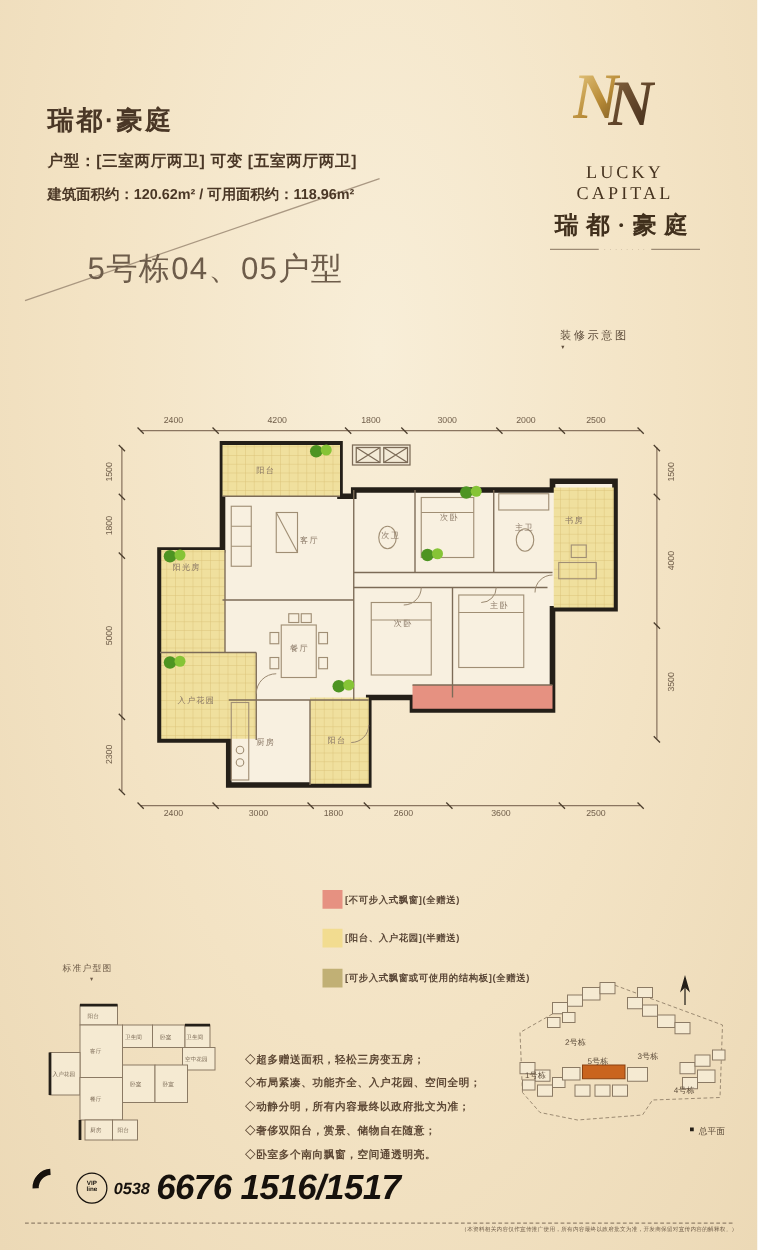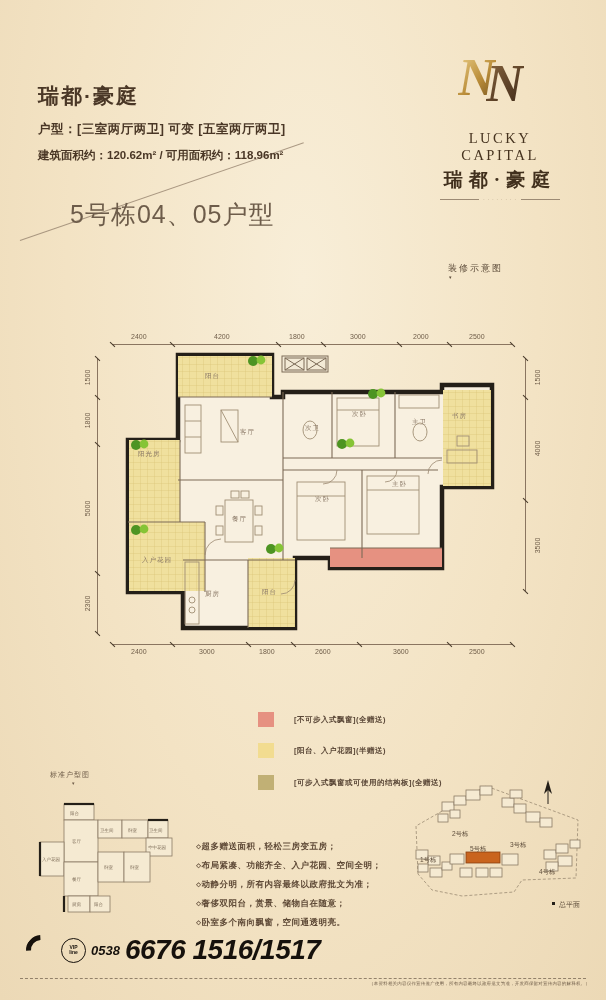--- a/index.html
+++ b/index.html
@@ -17,26 +17,26 @@
   .logo-tag{font-size:4px;color:#8a7560;text-align:center;letter-spacing:1px;display:flex;align-items:center;gap:4px;justify-content:center;}
   .logo-tag:before,.logo-tag:after{content:"";flex:1;height:1px;background:#9c8a74;}
   .mono{font-family:"Liberation Serif",serif;font-weight:bold;font-style:italic;font-size:52px;line-height:1;}
   .n1{background:linear-gradient(135deg,#ecd08a 0%,#b98c38 55%,#6e4e1c 100%);-webkit-background-clip:text;background-clip:text;color:transparent;}
   .n2{background:linear-gradient(135deg,#8a6840 0%,#5a3f26 60%,#3c2a18 100%);-webkit-background-clip:text;background-clip:text;color:transparent;}
   .note{font-size:9px;color:#5f4e3c;letter-spacing:2px;}
   .dim{font-size:7px;color:#6f5d49;}
   .dimline{background:#8a7560;}
   .tick{width:7px;height:1px;background:#4a3c2c;transform:rotate(45deg);}
   .room-lbl{font-size:6.5px;color:#8a7866;letter-spacing:1px;white-space:nowrap;}
-  .leg-row{display:flex;align-items:center;gap:20px;}
+  .leg-row{display:flex;align-items:center;gap:2px;}
   .leg-sw{width:16px;height:15px;}
   .leg-lb{font-size:7.5px;font-weight:bold;color:#5a4737;letter-spacing:.5px;}
   .mini-cap{font-size:7px;color:#6f5d49;letter-spacing:1px;}
   .mini-lbl{font-size:5px;color:#7d6c58;white-space:nowrap;transform:scale(.9);transform-origin:left top;}
-  .feat{font-size:8.5px;font-weight:bold;color:#5e4936;line-height:19px;letter-spacing:.5px;white-space:nowrap;font-family:Liberation Mono, monospace;}
+  .feat{font-size:8.5px;font-weight:bold;color:#5e4936;line-height:19px;letter-spacing:.5px;white-space:nowrap;}
   .site-lbl{font-size:6.5px;color:#5f4e3c;white-space:nowrap;}
   .phone-num{font-size:28px;font-weight:bold;font-style:italic;color:#16110c;letter-spacing:-.5px;white-space:nowrap;}
   .phone-code{font-size:13px;font-weight:bold;font-style:italic;color:#16110c;}
   .vip-circle{width:23px;height:23px;border:1.6px solid #16110c;border-radius:50%;display:flex;flex-direction:column;align-items:center;justify-content:center;line-height:1;}
   .vip-circle span{font-size:5px;font-weight:bold;color:#16110c;}
   .receiver{width:20px;height:20px;border:5px solid transparent;border-left:5px solid #16110c;border-radius:50%;transform:rotate(42deg);}
   .addr{font-size:8px;color:#3f3328;white-space:nowrap;}
   .addr b{font-weight:bold;}
   .agency{font-weight:bold;font-size:9px;letter-spacing:1px;color:#3f3328;border-bottom:1px solid #6f5d49;}
   .disc{font-size:4.5px;color:#6f5d49;text-align:right;letter-spacing:.2px;}

